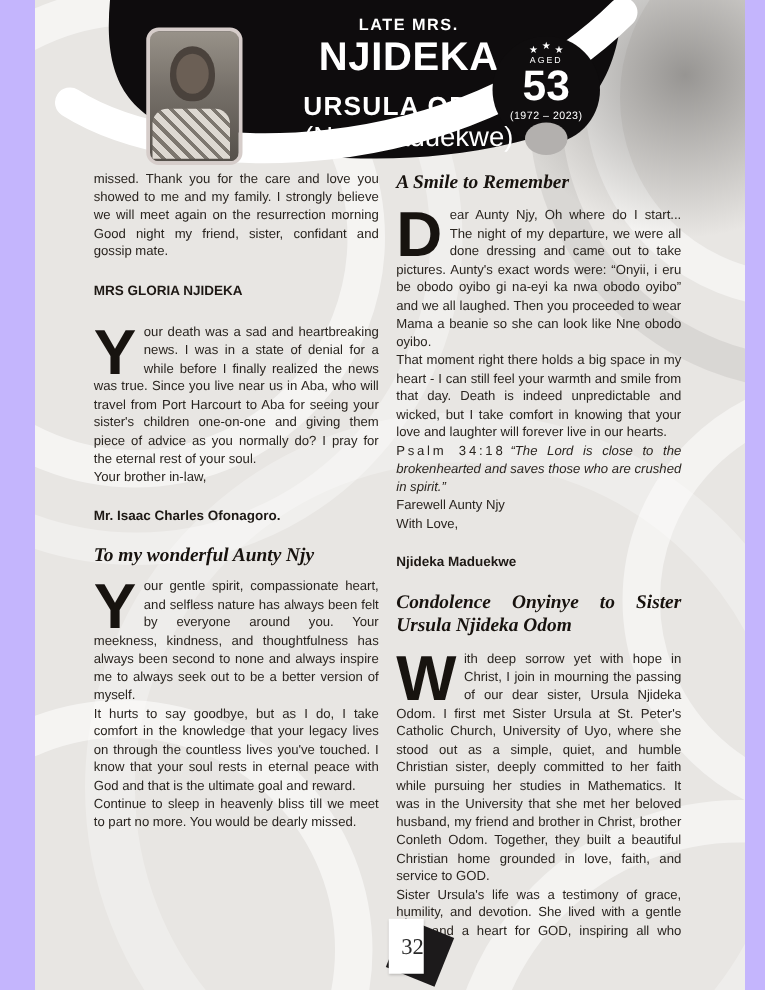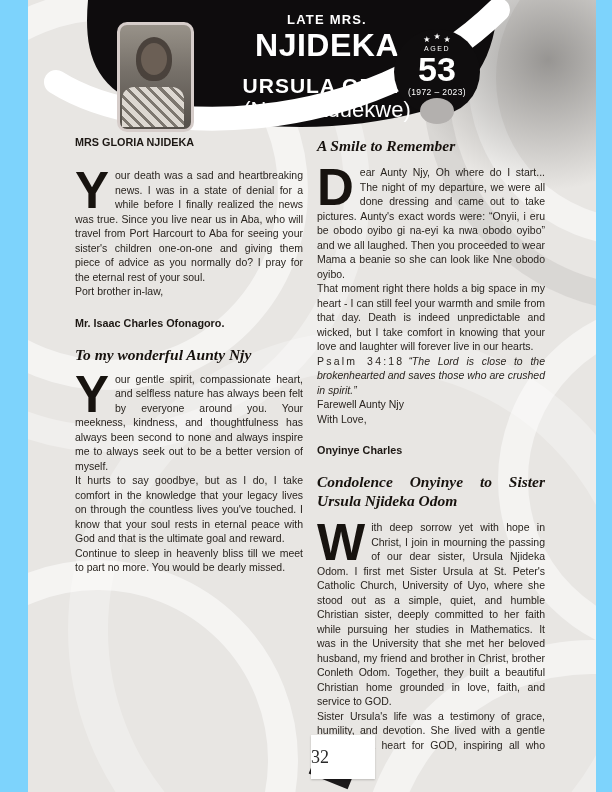--- a/index.html
+++ b/index.html
@@ -1,20 +1,20 @@
 <!DOCTYPE html>
 <html><head>
 <meta charset="utf-8">
 <style>
   html,body{margin:0;padding:0;}
   body{
     width:612px;height:792px;overflow:hidden;background:#ffffff;
     font-family:"Liberation Sans", sans-serif;
   }
-  .page{position:relative;width:612px;height:792px;background:#7dd3fc;}
+  .page{position:relative;width:612px;height:792px;background:#c4b5fd;}
   .artwork{
     position:absolute;left:28px;top:0;width:568px;height:792px;
     background:#e8e6e3;overflow:hidden;
   }
   
   .ring{position:absolute;border-radius:50%;pointer-events:none;}
   .r1{left:-120px;top:-10px;width:340px;height:340px;border:30px solid rgba(255,255,255,.55);}
   .r2{left:-180px;top:-70px;width:470px;height:470px;border:26px solid rgba(255,255,255,.35);}
   .r3{left:440px;top:-90px;width:280px;height:280px;border:28px solid rgba(255,255,255,.5);}
   .r4{left:395px;top:-140px;width:400px;height:400px;border:26px solid rgba(140,138,136,.16);}
@@ -82,22 +82,22 @@
   .scripture-quote{font-style:italic;}
   .mb8{margin-bottom:8px;}  .mb10{margin-bottom:10px;} .mb16{margin-bottom:16px;}
   .mb18{margin-bottom:18px;} .mb20{margin-bottom:20px;}
   
   .pagenum-wrap{position:absolute;left:283px;top:735px;width:46px;height:46px;z-index:8;}
   .pagenum-diamond{
     position:absolute;left:4px;top:6px;width:42px;height:42px;background:#1c1a1b;
     transform:rotate(22deg);
   }
   .pagenum-box{
-    position:absolute;left:0;top:0;width:64px;height:44px;background:#ffffff;
-    display:flex;align-items:center;justify-content:flex-start;
+    position:absolute;left:0;top:0;width:28px;height:44px;background:#ffffff;
+    display:flex;align-items:center;justify-content:flex-end;
     font-family:"Liberation Serif", serif;font-size:18px;color:#2a2a2a;
     box-shadow:0 1px 2px rgba(0,0,0,.2);
   }
 </style>
 </head>
 <body>
 
 <div class="page">
   <div class="artwork">
     <div class="ring r1"></div>
@@ -131,38 +131,39 @@
     <div class="badge">
       <div class="stars"><span>★</span><span class="star-mid">★</span><span>★</span></div>
       <div class="aged">AGED</div>
       <div class="age">53</div>
       <div class="years">(1972 – 2023)</div>
       <div class="badge-notch"></div>
     </div>
 
     <div class="columns">
       <div class="col">
+        <p class="para mb18">missed. Thank you for the care and love you showed to me and my family. I strongly believe we will meet again on the resurrection morning Good night my friend, sister, confidant and gossip mate.</p>
         <p class="sig mb20">MRS GLORIA NJIDEKA</p>
         <p class="para"><span class="cap">Y</span><span>our death was a sad and heartbreaking news. I was in a state of denial for a while before I finally realized the news was true. Since you live near us in Aba, who will travel from Port Harcourt to Aba for seeing your sister's children one-on-one and giving them piece of advice as you normally do? I pray for the eternal rest of your soul.</span></p>
-        <p class="line mb18">Port brother in-law,</p>
+        <p class="line mb18">Your brother in-law,</p>
         <p class="sig mb16">Mr. Isaac Charles Ofonagoro.</p>
         <h3 class="heading mb8">To my wonderful Aunty Njy</h3>
         <p class="para"><span class="cap">Y</span><span>our gentle spirit, compassionate heart, and selfless nature has always been felt by everyone around you. Your meekness, kindness, and thoughtfulness has always been second to none and always inspire me to always seek out to be a better version of myself.</span></p>
         <p class="para">It hurts to say goodbye, but as I do, I take comfort in the knowledge that your legacy lives on through the countless lives you've touched. I know that your soul rests in eternal peace with God and that is the ultimate goal and reward.</p>
         <p class="para mb18">Continue to sleep in heavenly bliss till we meet to part no more. You would be dearly missed.</p>
       </div>
 
       <div class="col">
         <h3 class="heading mb10">A Smile to Remember</h3>
         <p class="para"><span class="cap">D</span><span>ear Aunty Njy, Oh where do I start... The night of my departure, we were all done dressing and came out to take pictures. Aunty's exact words were: “Onyii, i eru be obodo oyibo gi na-eyi ka nwa obodo oyibo” and we all laughed. Then you proceeded to wear Mama a beanie so she can look like Nne obodo oyibo.</span></p>
         <p class="para">That moment right there holds a big space in my heart - I can still feel your warmth and smile from that day. Death is indeed unpredictable and wicked, but I take comfort in knowing that your love and laughter will forever live in our hearts.</p>
         <p class="para"><span class="scripture-ref">Psalm 34:18</span><span class="scripture-quote">“The Lord is close to the brokenhearted and saves those who are crushed in spirit.”</span></p>
         <p class="line">Farewell Aunty Njy</p>
         <p class="line mb18">With Love,</p>
-        <p class="sig mb16">Onyinye Charles</p>
+        <p class="sig mb16">Njideka Maduekwe</p>
         <h3 class="heading heading-justify mb10">Condolence Onyinye to Sister Ursula Njideka Odom</h3>
         <p class="para"><span class="cap">W</span><span>ith deep sorrow yet with hope in Christ, I join in mourning the passing of our dear sister, Ursula Njideka Odom. I first met Sister Ursula at St. Peter's Catholic Church, University of Uyo, where she stood out as a simple, quiet, and humble Christian sister, deeply committed to her faith while pursuing her studies in Mathematics. It was in the University that she met her beloved husband, my friend and brother in Christ, brother Conleth Odom. Together, they built a beautiful Christian home grounded in love, faith, and service to GOD.</span></p>
         <p class="para">Sister Ursula's life was a testimony of grace, humility, and devotion. She lived with a gentle spirit and a heart for GOD, inspiring all who knew</p>
       </div>
     </div>
 
     <div class="pagenum-wrap">
       <div class="pagenum-diamond"></div>
       <div class="pagenum-box">
         <span>32</span>

